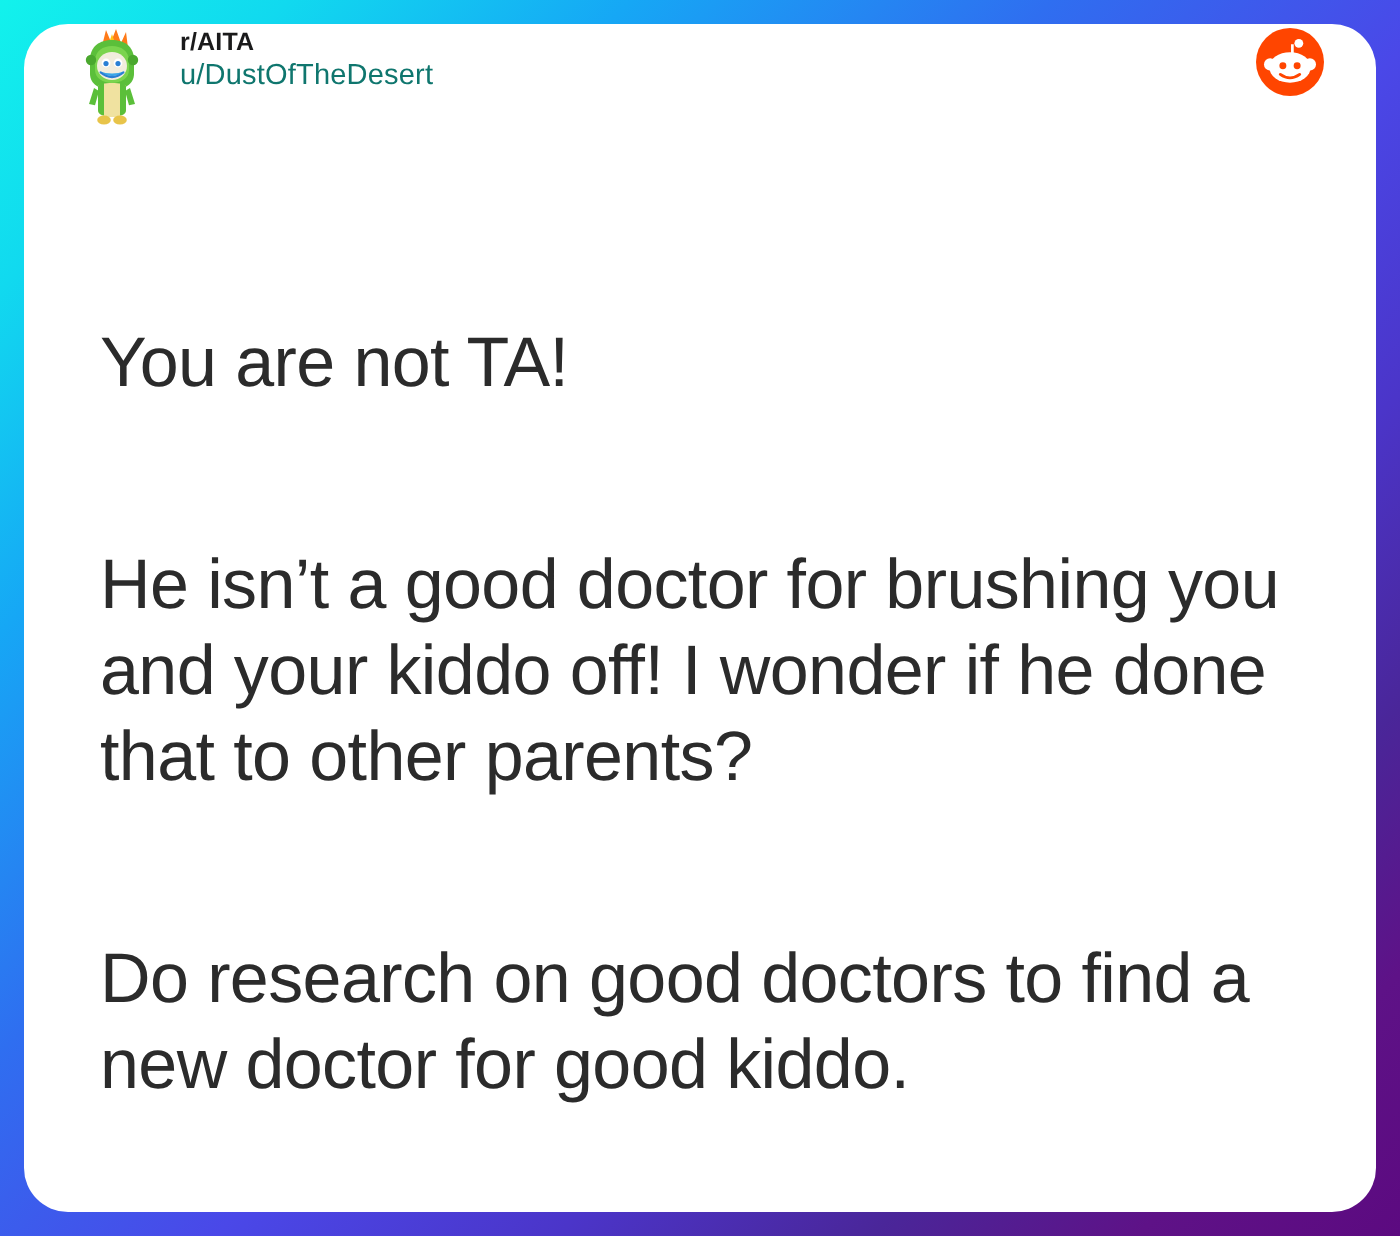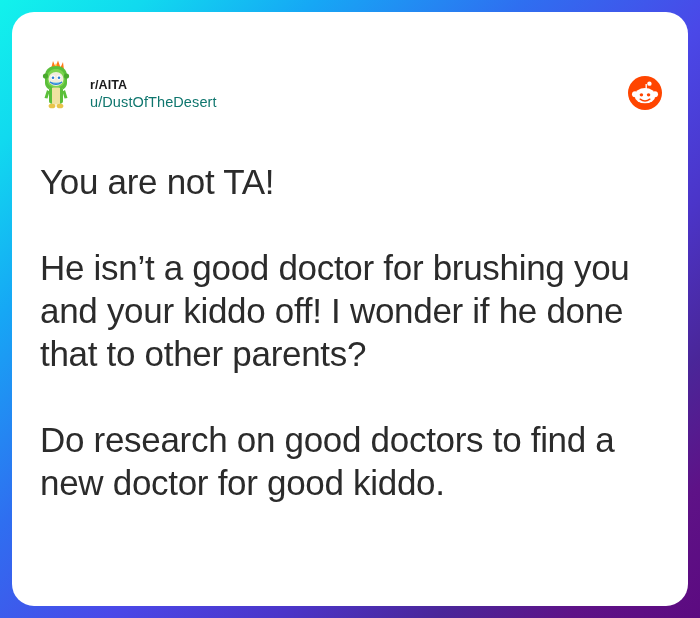--- a/index.html
+++ b/index.html
@@ -40,25 +40,25 @@
     width:676px;
     height:594px;
     background:#ffffff;
     border-radius:22px;
     overflow:hidden;
   }
 
   
   .card-header {
     position:absolute;
-    left:0; top:14px;
+    left:0; top:2px;
     width:100%;
     height:84px;
     display:flex;
-    align-items:flex-end;
+    align-items:flex-start;
     padding:0 26px 0 24px;
   }
 
   .avatar {
     width:40px;
     height:50px;
     flex:0 0 40px;
     position:relative;
     margin-right:14px;
   }
@@ -88,33 +88,33 @@
     margin-left:auto;
     width:34px;
     height:34px;
     flex:0 0 34px;
   }
   .reddit-logo svg { display:block; width:34px; height:34px; }
 
   
   .card-body {
     position:absolute;
-    left:28px;
+    left:38px;
     top:148px;
     right:40px;
   }
   .para {
     font-size:35px;
     line-height:43px;
     color:#2b2b2b;
     font-weight:normal;
     letter-spacing:-0.3px;
     white-space:pre-wrap;
   }
-  .para + .para { margin-top:43px; }
+  .para + .para { margin-top:68px; }
 </style>
 </head>
 <body>
 
 <div class="wallpaper"></div>
 
 <div class="card">
 
   <div class="card-header">
 

